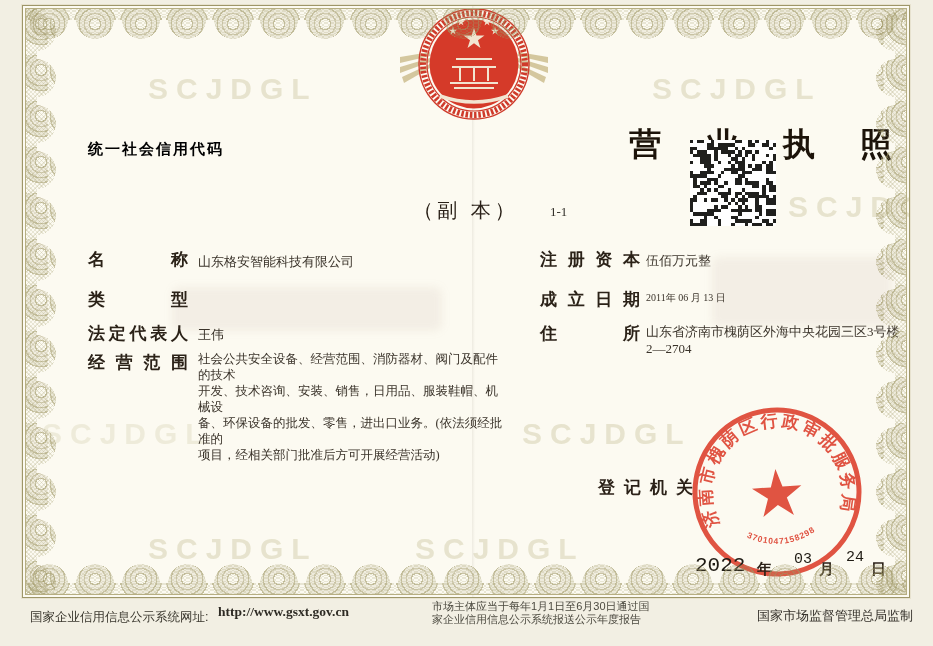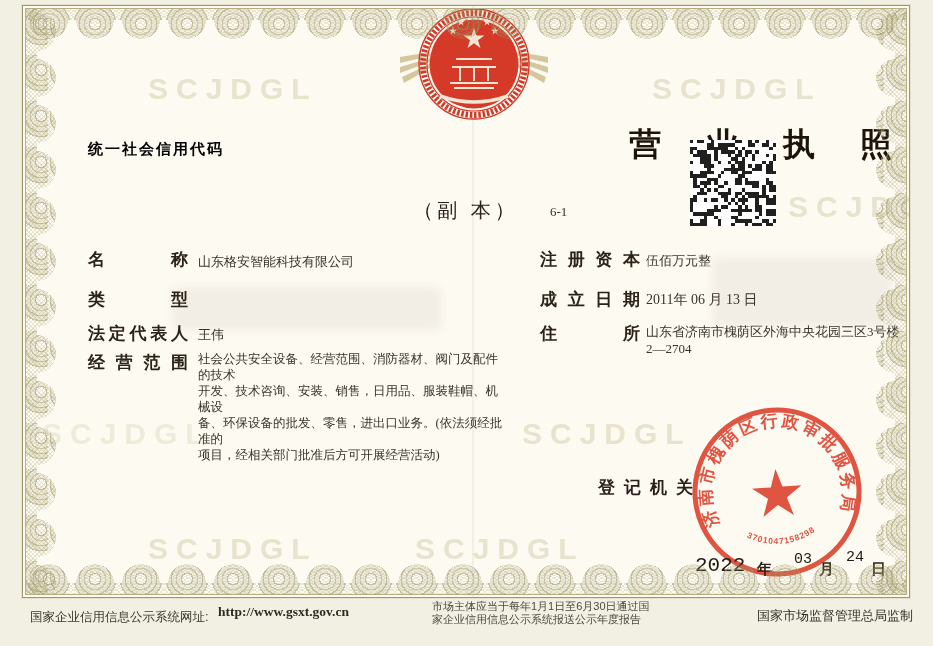--- a/index.html
+++ b/index.html
@@ -131,21 +131,21 @@
         <path d="M52,76 H100"></path>
           <path d="M56,81 H96"></path>
         <path d="M42,89 Q76,101 110,89" stroke-width="3.5"></path>
       </g>
     </svg>
 
     <div class="credit-label">统一社会信用代码</div>
 
     <div class="title">营 业 执 照</div>
     <div class="subtitle">（副  本）</div>
-    <div class="copy-no">6-1</div>
+    <div class="copy-no">1-1</div>
 
     <div class="qr">
         <i class="d"></i>
         <i></i>
         <i class="d"></i>
         <i class="d"></i>
         <i></i>
         <i></i>
         <i class="d"></i>
         <i></i>
@@ -775,21 +775,21 @@
     <div class="fvalue" style="left:176px;top:321px">王伟</div>
     <div class="flabel" style="left:66px;top:346px">经营范围</div>
     <div class="fvalue pre" style="left:176px;top:346px;width:310px;font-size:12.5px;line-height:16px">社会公共安全设备、经营范围、消防器材、阀门及配件的技术
 开发、技术咨询、安装、销售，日用品、服装鞋帽、机械设
 备、环保设备的批发、零售，进出口业务。(依法须经批准的
 项目，经相关部门批准后方可开展经营活动)</div>
 
     <div class="flabel" style="left:518px;top:243px">注册资本</div>
     <div class="fvalue" style="left:624px;top:247px">伍佰万元整</div>
     <div class="flabel" style="left:518px;top:283px">成立日期</div>
-    <div class="fvalue" style="left:624px;top:286px;font-size:14px">2011年  06 月 13 日</div>
+    <div class="fvalue" style="left:624px;top:286px;font-size:10px">2011年  06 月 13 日</div>
     <div class="flabel" style="left:518px;top:317px">住所</div>
     <div class="fvalue pre" style="left:624px;top:318px;width:256px;line-height:17px">山东省济南市槐荫区外海中央花园三区3号楼
 2—2704</div>
 
     <div class="reg-label">登记机关</div>
 
     <svg class="seal" width="178" height="178" viewBox="0 0 178 178">
       <defs>
         <path id="arcTop" d="M29,117 A66,66 0 1 1 149,117"></path>
         <path id="arcBot" d="M52,130 Q89,152 126,130"></path>

